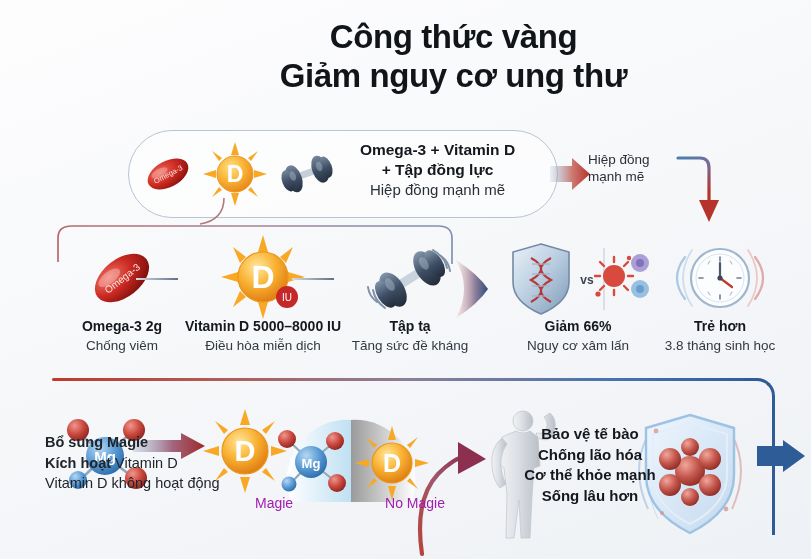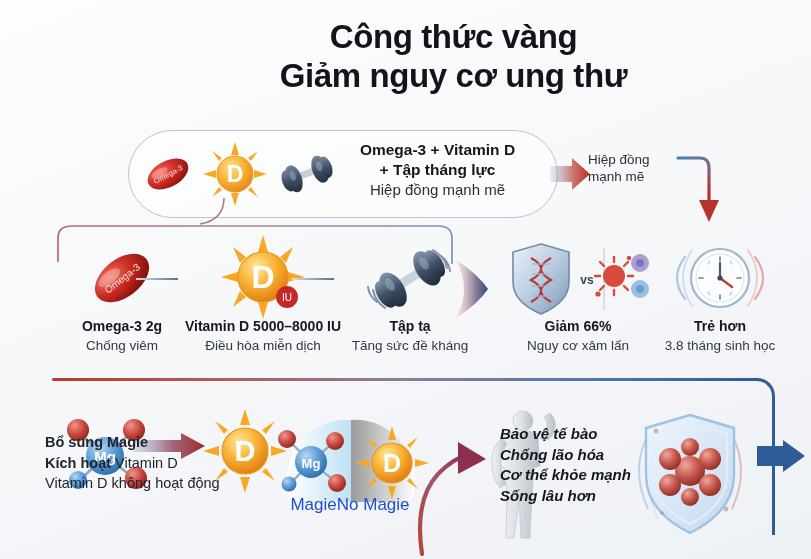--- a/index.html
+++ b/index.html
@@ -109,27 +109,27 @@
   #sec3-left-text {
     left: 45px; top: 432px; width: 260px;
     line-height: 1.42;
   }
   #sec3-left-text div { font-size: 14.5px; color: #20252c; white-space: nowrap;}
   #sec3-left-text .b { font-weight: bold; }
   #sec3-left-text .b .reg { font-weight: normal; }
 
   #sec3-mid-caps {
     left: 255px; top: 495px; width: 190px;
-    display: flex; justify-content: center;
-    font-size: 17px; color: #1d4ed8;
+    display: flex; justify-content: space-between;
+    font-size: 14px; color: #a21caf;
   }
 
   #sec3-right-text {
     left: 500px; top: 424px; width: 180px;
-    line-height: 1.38; font-style: italic;
+    text-align: center; line-height: 1.38;
   }
   #sec3-right-text div {
     font-size: 15px; font-weight: bold; color: #14181d; white-space: nowrap;
   }
 
   svg { display: block; overflow: visible; }
   .nowrap { white-space: nowrap; }
 </style>
 </head>
 <body>
@@ -199,21 +199,21 @@
           <ellipse cx="47" cy="25" rx="8" ry="14" fill="url(#dbG1)"></ellipse>
           <ellipse cx="53" cy="25" rx="6" ry="11" fill="url(#dbG1)"></ellipse>
           <ellipse cx="19" cy="22" rx="3" ry="5" fill="#9daaba" opacity="0.55"></ellipse>
           <ellipse cx="47" cy="22" rx="3" ry="5" fill="#9daaba" opacity="0.55"></ellipse>
         </g>
       </svg>
     </div>
 
     <div class="abs" id="sec1-text">
       <span class="b">Omega-3 + Vitamin D</span>
-      <span class="b">+ Tập tháng lực</span>
+      <span class="b">+ Tập đồng lực</span>
       <span class="n">Hiệp đồng mạnh mẽ</span>
     </div>
 
     <svg class="abs" style="left:548px; top:24px;" width="46" height="44">
       <defs>
         <linearGradient id="arrG1" x1="0" y1="0" x2="1" y2="0">
           <stop offset="0%" stop-color="#8fa8c8" stop-opacity="0.15"></stop>
           <stop offset="55%" stop-color="#cf7a72"></stop>
           <stop offset="100%" stop-color="#b3332c"></stop>
         </linearGradient>

